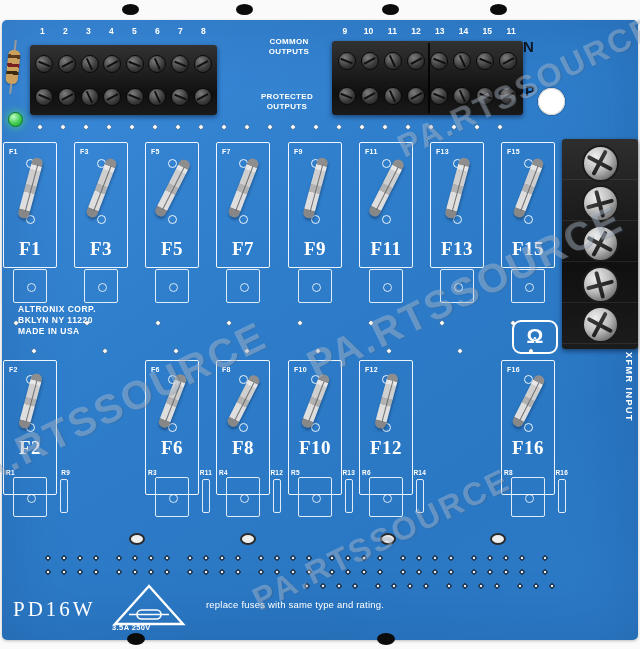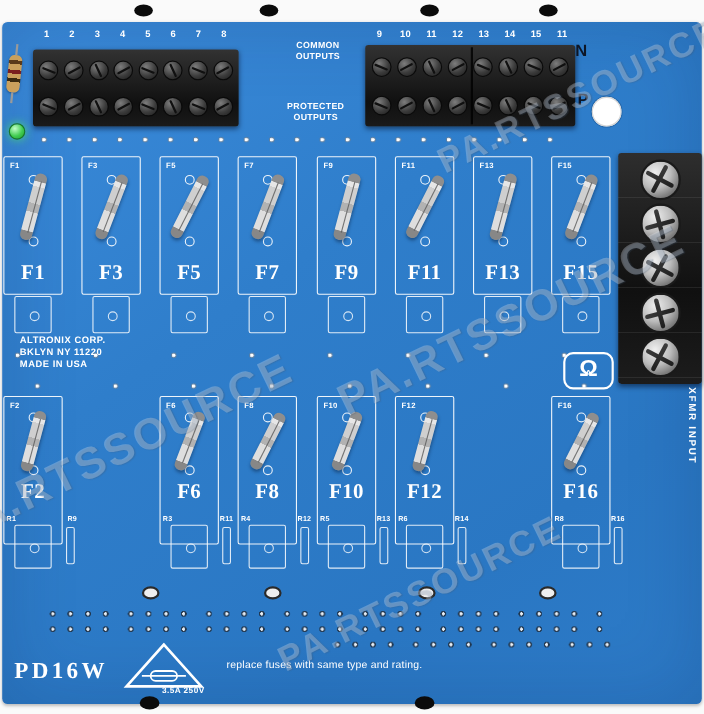--- a/index.html
+++ b/index.html
@@ -119,24 +119,24 @@
   .screw-lg::before,.screw-lg::after{content:"";position:absolute;left:8%;right:8%;top:50%;height:3.5px;margin-top:-1.75px;
     background:linear-gradient(90deg,#3c3c3c,#1f1f1f);border-radius:2px}
   .screw-lg::before{transform:rotate(28deg)}
   .screw-lg::after{transform:rotate(118deg)}
   .xblock .screw-lg:nth-child(even)::before{transform:rotate(-15deg)}
   .xblock .screw-lg:nth-child(even)::after{transform:rotate(75deg)}
   .xfmr-label{position:absolute;left:624px;top:352px;height:120px;writing-mode:vertical-rl;
     font-size:9px;font-weight:bold;color:#fff;letter-spacing:1.5px;z-index:3}
 
   
-  .model{position:absolute;left:13px;top:597px;font-family:"Liberation Serif",serif;font-weight:bold;font-size:21px;
+  .model{position:absolute;left:13px;top:597px;font-family:"Liberation Serif",serif;font-weight:normal;font-size:21px;
     color:#fff;letter-spacing:3px;z-index:3}
   .tri{position:absolute;left:112px;top:584px;z-index:3}
-  .rating{position:absolute;left:112px;top:623px;width:74px;text-align:right;font-size:7.5px;font-weight:bold;color:#fff;letter-spacing:.4px;z-index:3}
+  .rating{position:absolute;left:112px;top:623px;width:74px;text-align:left;font-size:7.5px;font-weight:bold;color:#fff;letter-spacing:.4px;z-index:3}
   .warning{position:absolute;left:206px;top:598px;z-index:3}
   .warning i{font-size:9.5px;color:#fff;line-height:13.5px;letter-spacing:.2px}
 
   
   .wm{position:absolute;z-index:9;font-weight:bold;white-space:nowrap;pointer-events:none;
     color:rgba(226,233,241,.30);letter-spacing:2.5px;text-shadow:1px 1px 1px rgba(70,90,115,.28);
     transform:rotate(-26deg);transform-origin:left center}
   .wm1{left:400px;top:130px;font-size:32px}
   .wm2{left:310px;top:345px;font-size:40px}
   .wm3{left:-46px;top:462px;font-size:40px}

